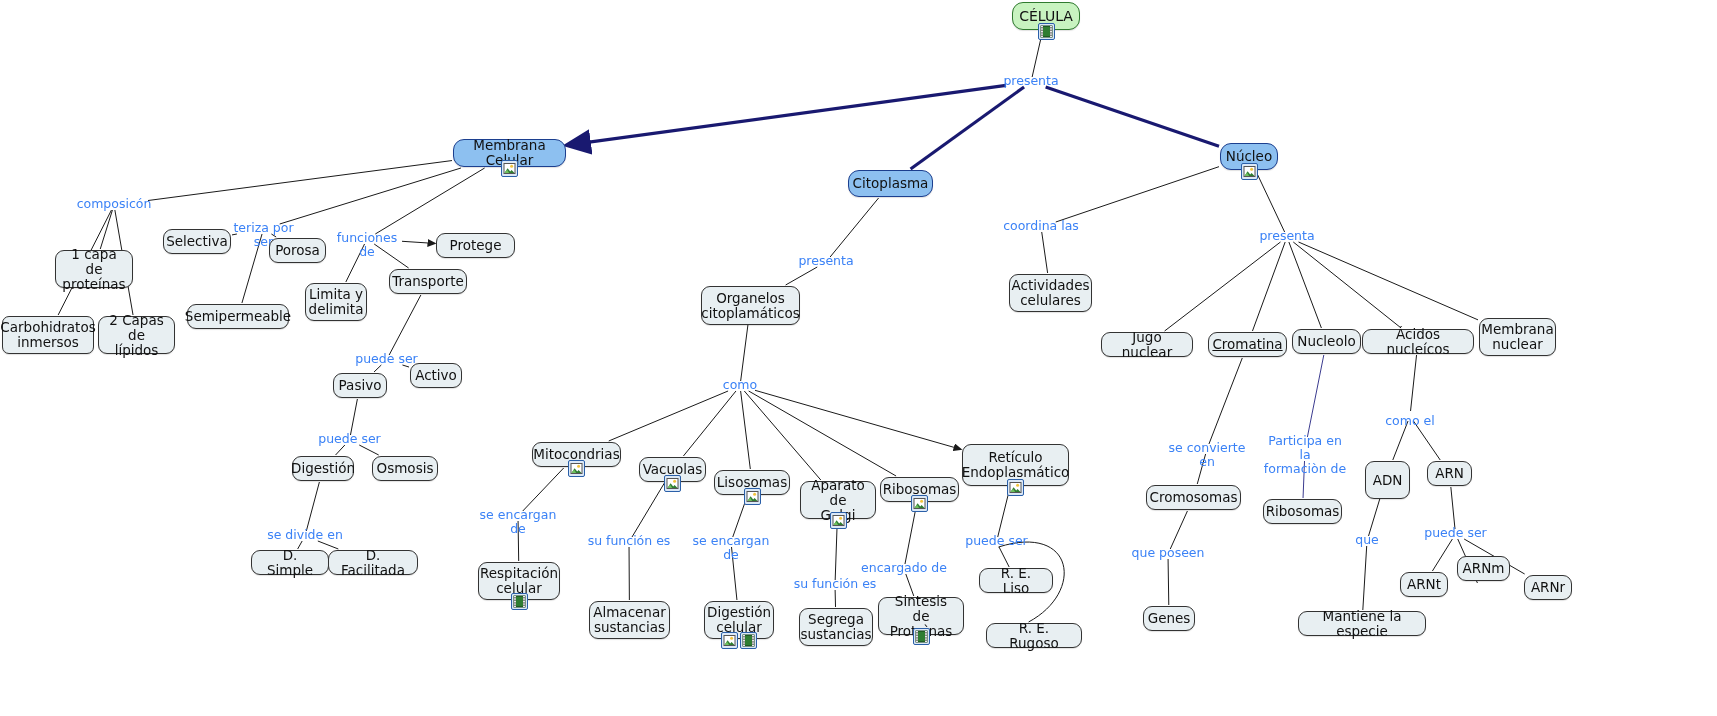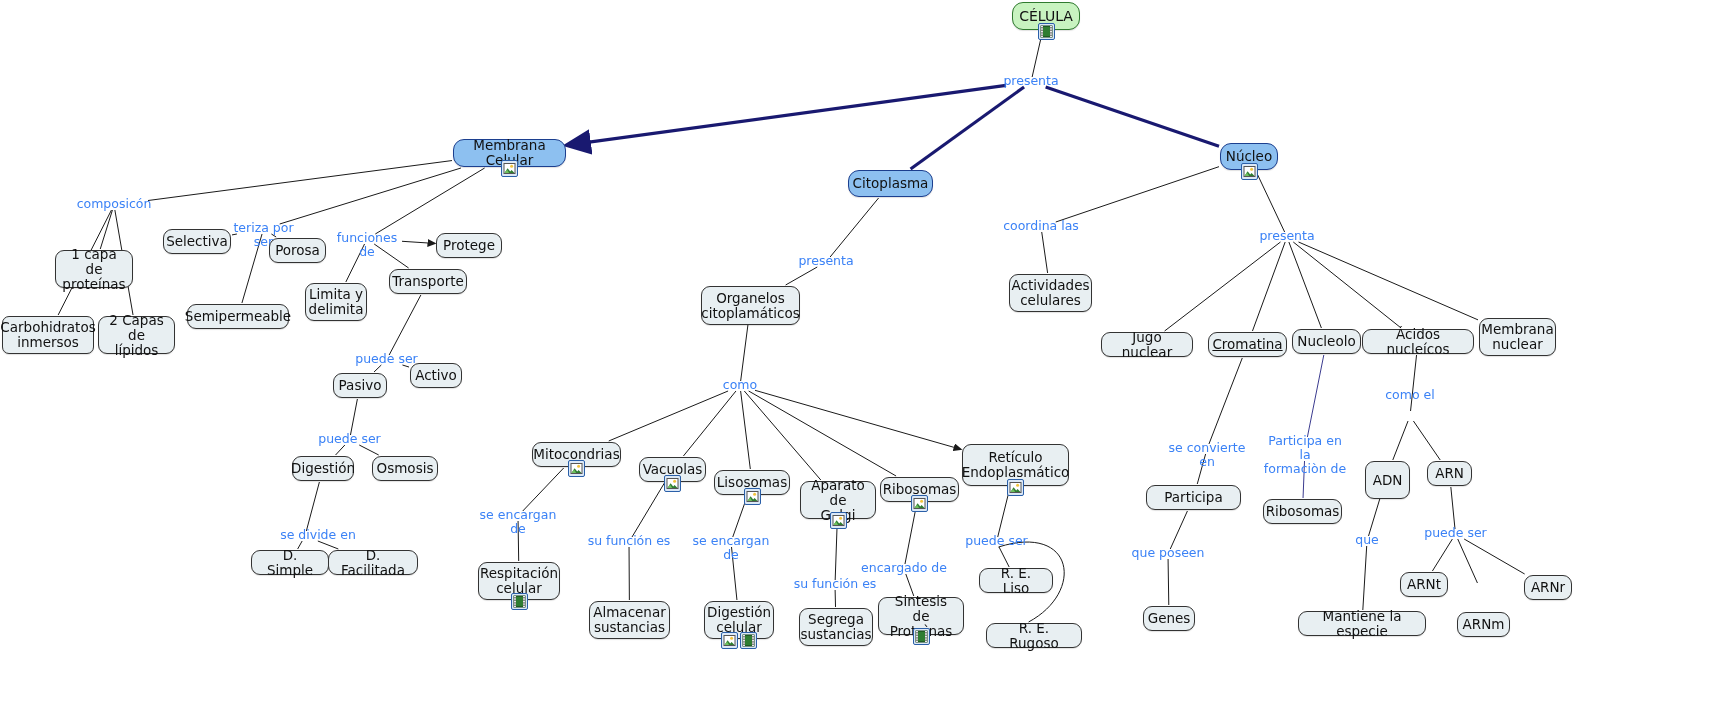--- a/index.html
+++ b/index.html
@@ -190,21 +190,21 @@
       </span>
       <div class="node child" style="left: 163px; top: 229px; width: 68px; height: 25px;">Selectiva</div>
       <div class="node child" style="left: 269px; top: 238px; width: 57px; height: 25px;">Porosa</div>
       <div class="node child" style="left: 187px; top: 304px; width: 102px; height: 25px;">Semipermeable</div>
       <div class="node child" style="left: 55px; top: 250px; width: 78px; height: 38px;">1 capa de
 proteínas</div>
       <div class="node child" style="left: 2px; top: 316px; width: 92px; height: 38px; border-radius: 7px;">Carbohidratos
 inmersos</div>
       <div class="node child" style="left: 98px; top: 316px; width: 77px; height: 38px;">2 Capas de
 lípidos</div>
-      <div class="node child" style="left: 436px; top: 233px; width: 66px; height: 25px;">Protege</div>
+      <div class="node child" style="left: 436px; top: 233px; width: 79px; height: 25px;">Protege</div>
       <div class="node child" style="left: 305px; top: 283px; width: 62px; height: 38px;">Limita y
 delimita</div>
       <div class="node child" style="left: 389px; top: 269px; width: 78px; height: 25px;">Transporte</div>
       <div class="node child" style="left: 333px; top: 373px; width: 54px; height: 25px;">Pasivo</div>
       <div class="node child" style="left: 410px; top: 363px; width: 52px; height: 25px;">Activo</div>
       <div class="node child" style="left: 292px; top: 456px; width: 62px; height: 25px;">Digestión</div>
       <div class="node child" style="left: 372px; top: 456px; width: 66px; height: 25px;">Osmosis</div>
       <div class="node child" style="left: 251px; top: 550px; width: 78px; height: 25px;">D. Simple</div>
       <div class="node child" style="left: 328px; top: 550px; width: 90px; height: 25px;">D. Facilitada</div>
       <div class="node child" style="left: 701px; top: 286px; width: 99px; height: 39px;">Organelos
@@ -331,49 +331,49 @@
       <div class="node child" style="left: 979px; top: 568px; width: 74px; height: 25px;">R. E. Liso</div>
       <div class="node child" style="left: 986px; top: 623px; width: 96px; height: 25px;">R. E. Rugoso</div>
       <div class="node child" style="left: 1009px; top: 274px; width: 83px; height: 38px;">Actividades
 celulares</div>
       <div class="node child" style="left: 1101px; top: 332px; width: 92px; height: 25px;">Jugo nuclear</div>
       <div class="node child" style="left: 1208px; top: 332px; width: 79px; height: 25px; text-decoration: underline;">Cromatina</div>
       <div class="node child" style="left: 1292px; top: 329px; width: 69px; height: 25px;">Nucleolo</div>
       <div class="node child" style="left: 1362px; top: 329px; width: 112px; height: 25px;">Ácidos nucleícos</div>
       <div class="node child" style="left: 1479px; top: 318px; width: 77px; height: 38px;">Membrana
 nuclear</div>
-      <div class="node child" style="left: 1146px; top: 485px; width: 95px; height: 25px;">Participa</div>
+      <div class="node child" style="left: 1146px; top: 485px; width: 95px; height: 25px;">Cromosomas</div>
       <div class="node child" style="left: 1263px; top: 499px; width: 79px; height: 25px;">Ribosomas</div>
       <div class="node child" style="left: 1143px; top: 606px; width: 52px; height: 25px;">Genes</div>
       <div class="node child" style="left: 1365px; top: 461px; width: 45px; height: 38px;">ADN</div>
       <div class="node child" style="left: 1427px; top: 461px; width: 45px; height: 25px;">ARN</div>
       <div class="node child" style="left: 1298px; top: 611px; width: 128px; height: 25px;">Mantiene la especie</div>
       <div class="node child" style="left: 1400px; top: 572px; width: 48px; height: 25px;">ARNt</div>
-      <div class="node child" style="left: 1457px; top: 612px; width: 53px; height: 25px;">ARNm</div>
+      <div class="node child" style="left: 1457px; top: 556px; width: 53px; height: 25px;">ARNm</div>
       <div class="node child" style="left: 1524px; top: 575px; width: 48px; height: 25px;">ARNr</div>
     </div>
   <div id="label-layer">
       <div class="lbl" style="left: 1002px; top: 74px; width: 58px;">presenta</div>
       <div class="lbl" style="left: 76px; top: 197px; width: 76px;">composicón</div>
       <div class="lbl clipped" style="left: 222px; top: 221px; width: 83px;">teriza por ser</div>
       <div class="lbl" style="left: 328px; top: 231px; width: 78px;">funciones de</div>
       <div class="lbl" style="left: 355px; top: 352px; width: 63px;">puede ser</div>
       <div class="lbl" style="left: 318px; top: 432px; width: 63px;">puede ser</div>
-      <div class="lbl" style="left: 267px; top: 528px; width: 76px; margin-left: 13px;">se divide en</div>
+      <div class="lbl" style="left: 267px; top: 528px; width: 76px;">se divide en</div>
       <div class="lbl" style="left: 797px; top: 254px; width: 58px;">presenta</div>
       <div class="lbl" style="left: 721px; top: 378px; width: 38px;">como</div>
       <div class="lbl" style="left: 470px; top: 508px; width: 96px;">se encargan de</div>
       <div class="lbl" style="left: 587px; top: 534px; width: 84px;">su función es</div>
       <div class="lbl" style="left: 683px; top: 534px; width: 96px;">se encargan de</div>
       <div class="lbl" style="left: 793px; top: 577px; width: 84px;">su función es</div>
       <div class="lbl" style="left: 861px; top: 561px; width: 86px;">encargado de</div>
       <div class="lbl" style="left: 965px; top: 534px; width: 63px;">puede ser</div>
       <div class="lbl" style="left: 1002px; top: 219px; width: 78px;">coordina las</div>
       <div class="lbl" style="left: 1258px; top: 229px; width: 58px;">presenta</div>
       <div class="lbl" style="left: 1159px; top: 441px; width: 96px;">se convierte en</div>
       <div class="lbl" style="left: 1261px; top: 434px; width: 88px;">Participa en la
 formaciòn de</div>
-      <div class="lbl" style="left: 1384px; top: 388px; width: 52px; text-align: center;">como el</div>
+      <div class="lbl" style="left: 1384px; top: 414px; width: 52px; text-align: center;">como el</div>
       <div class="lbl" style="left: 1131px; top: 546px; width: 74px;">que poseen</div>
       <div class="lbl" style="left: 1353px; top: 533px; width: 28px;">que</div>
       <div class="lbl" style="left: 1424px; top: 526px; width: 63px;">puede ser</div>
     </div>
 </div>
 
 </body></html>

